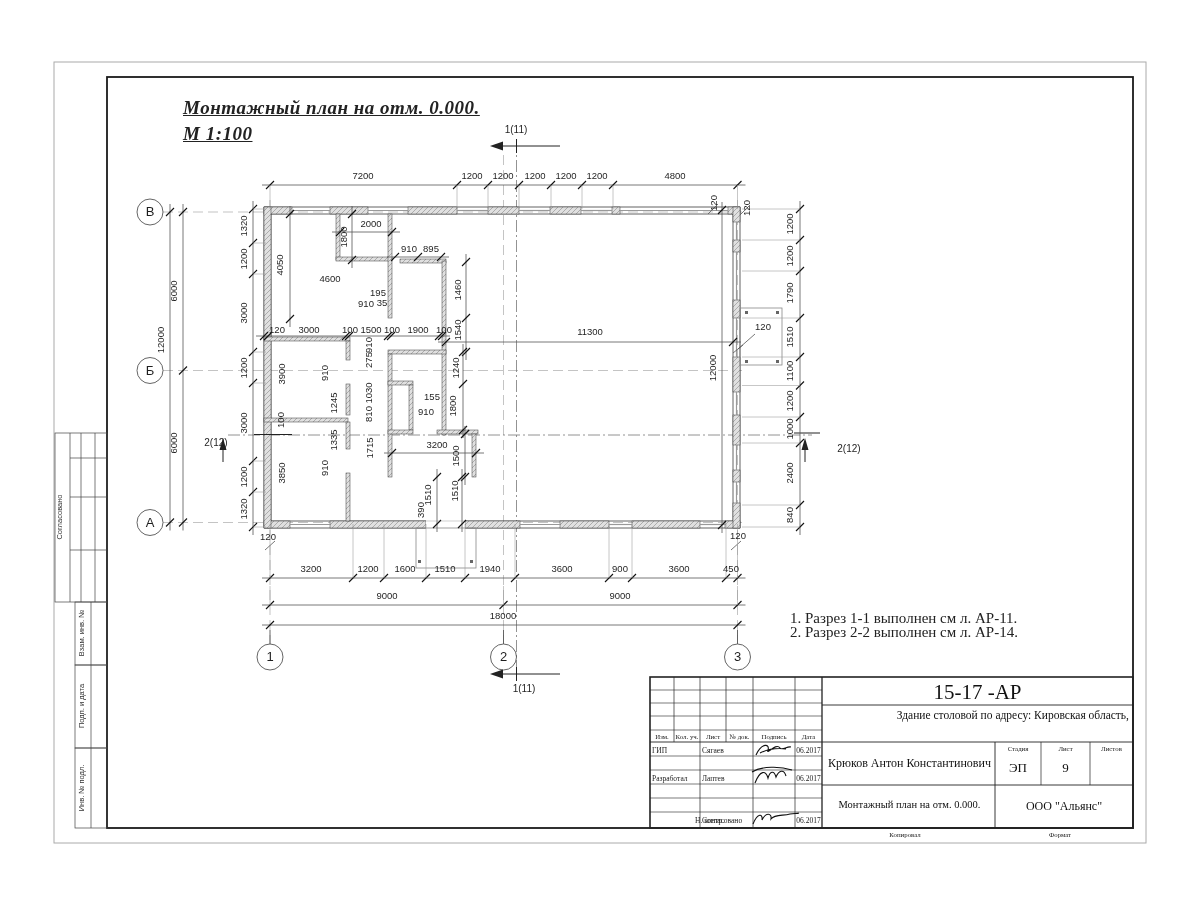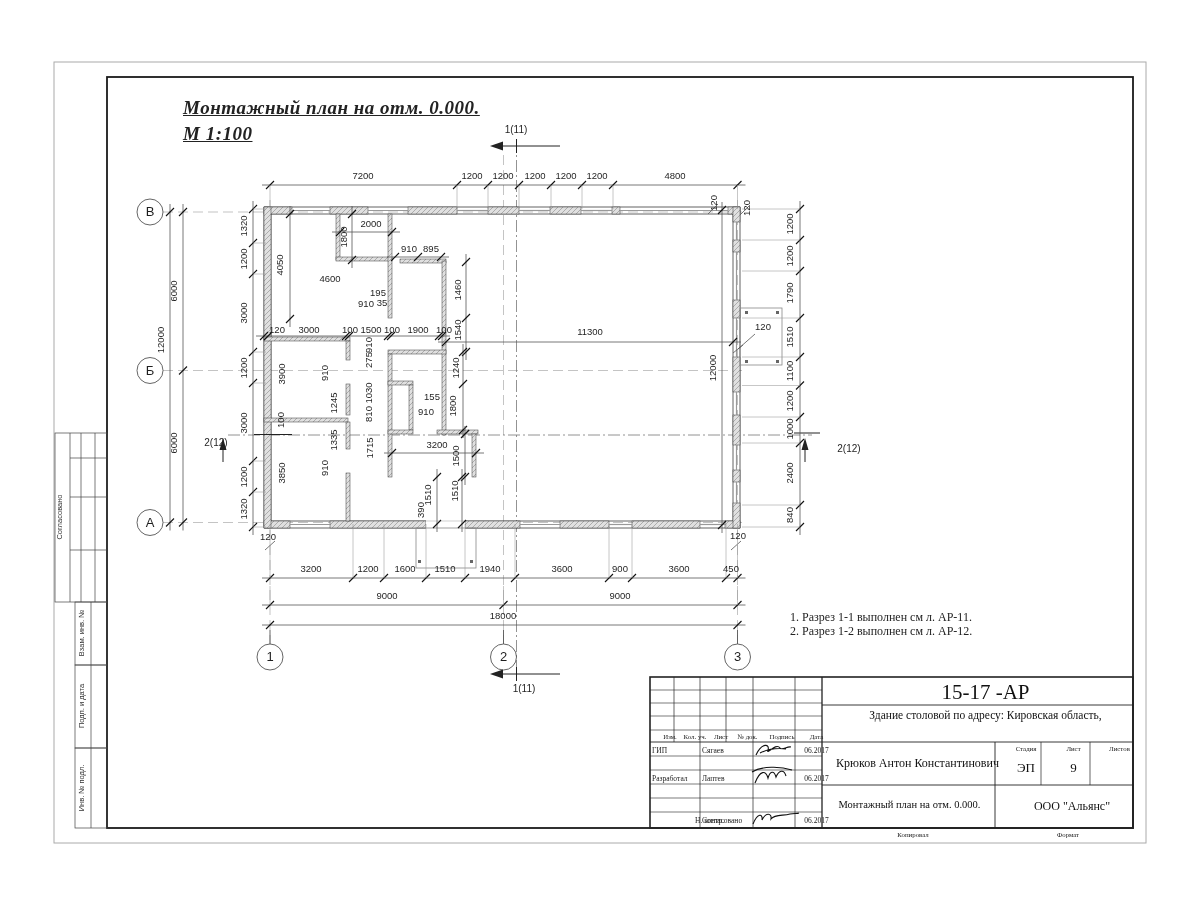--- a/index.html
+++ b/index.html
@@ -1,25 +1,25 @@
 <!DOCTYPE html>
 <html><head>
 <meta charset="utf-8">
 <style>
   html,body{margin:0;padding:0;background:#fff;}
   #app{position:relative;width:1200px;height:900px;background:#fff;overflow:hidden;
        font-family:"Liberation Sans",sans-serif;}
   svg{position:absolute;left:0;top:0;}
   .t{position:absolute;font-family:Liberation Serif, serif;color:#1a1a1a;white-space:nowrap;}
-  .ctr{text-align:center;margin-left:8px;}
+  .ctr{text-align:center;}
   .title-line{font-size:19px;font-style:italic;font-weight:bold;
               text-decoration:underline;color:#222;letter-spacing:.5px;}
-  .note-line{font-size:12px;color:#222;}
+  .note-line{font-size:15px;color:#222;}
   .stamp-big{font-size:21px;color:#111;}
-  .stamp-obj{font-size:11.5px;line-height:1.3;color:#111;}
+  .stamp-obj{font-size:11.5px;line-height:1.3;color:#111;text-align:right;}
   .stamp-med{font-size:12px;color:#111;}
   .stamp-sm{font-size:6.8px;color:#222;}
   .stamp-row{font-size:7.5px;color:#222;}
   .stamp-val{font-size:13px;color:#111;}
   .lbl{font-family:"Liberation Sans",sans-serif;fill:#1f1f1f;text-anchor:middle;}
   .d{font-size:9.5px;}
   .ax{font-size:13px;}
   .sec{font-size:10px;}
   .sm{font-size:7.5px;fill:#333;}
 </style>
@@ -473,21 +473,21 @@
         <text x="84" y="633" class="lbl sm" transform="rotate(-90 84 633)">Взам. инв. №</text>
         <text x="84" y="706" class="lbl sm" transform="rotate(-90 84 706)">Подп. и дата</text>
         <text x="84" y="788" class="lbl sm" transform="rotate(-90 84 788)">Инв. № подл.</text>
       </g>
   </svg>
 
   <div class="t title-line" style="left:183px;top:97px;">Монтажный план на отм. 0.000.</div>
   <div class="t title-line" style="left:183px;top:123px;">М 1:100</div>
 
   <div class="t note-line" style="left:790px;top:610px;">1. Разрез 1-1 выполнен см л. АР-11.</div>
-  <div class="t note-line" style="left:790px;top:624px;">2. Разрез 1-2 выполнен см л. АР-12.</div>
+  <div class="t note-line" style="left:790px;top:624px;">2. Разрез 2-2 выполнен см л. АР-14.</div>
 
   <div class="t stamp-big ctr" style="left:822px;top:680px;width:311px;">15-17 -АР</div>
   <div class="t stamp-obj ctr" style="left:826px;top:708px;width:303px;">Здание столовой по адресу: Кировская область,</div>
   <div class="t stamp-med ctr" style="left:824px;top:756px;width:171px;">Крюков Антон Константинович</div>
   <div class="t stamp-sm ctr" style="left:995px;top:745px;width:46px;">Стадия</div>
   <div class="t stamp-sm ctr" style="left:1041px;top:745px;width:49px;">Лист</div>
   <div class="t stamp-sm ctr" style="left:1090px;top:745px;width:43px;">Листов</div>
   <div class="t stamp-val ctr" style="left:995px;top:760px;width:46px;">ЭП</div>
   <div class="t stamp-val ctr" style="left:1041px;top:760px;width:49px;">9</div>
   <div class="t stamp-val ctr" style="left:1090px;top:760px;width:43px;"></div>

